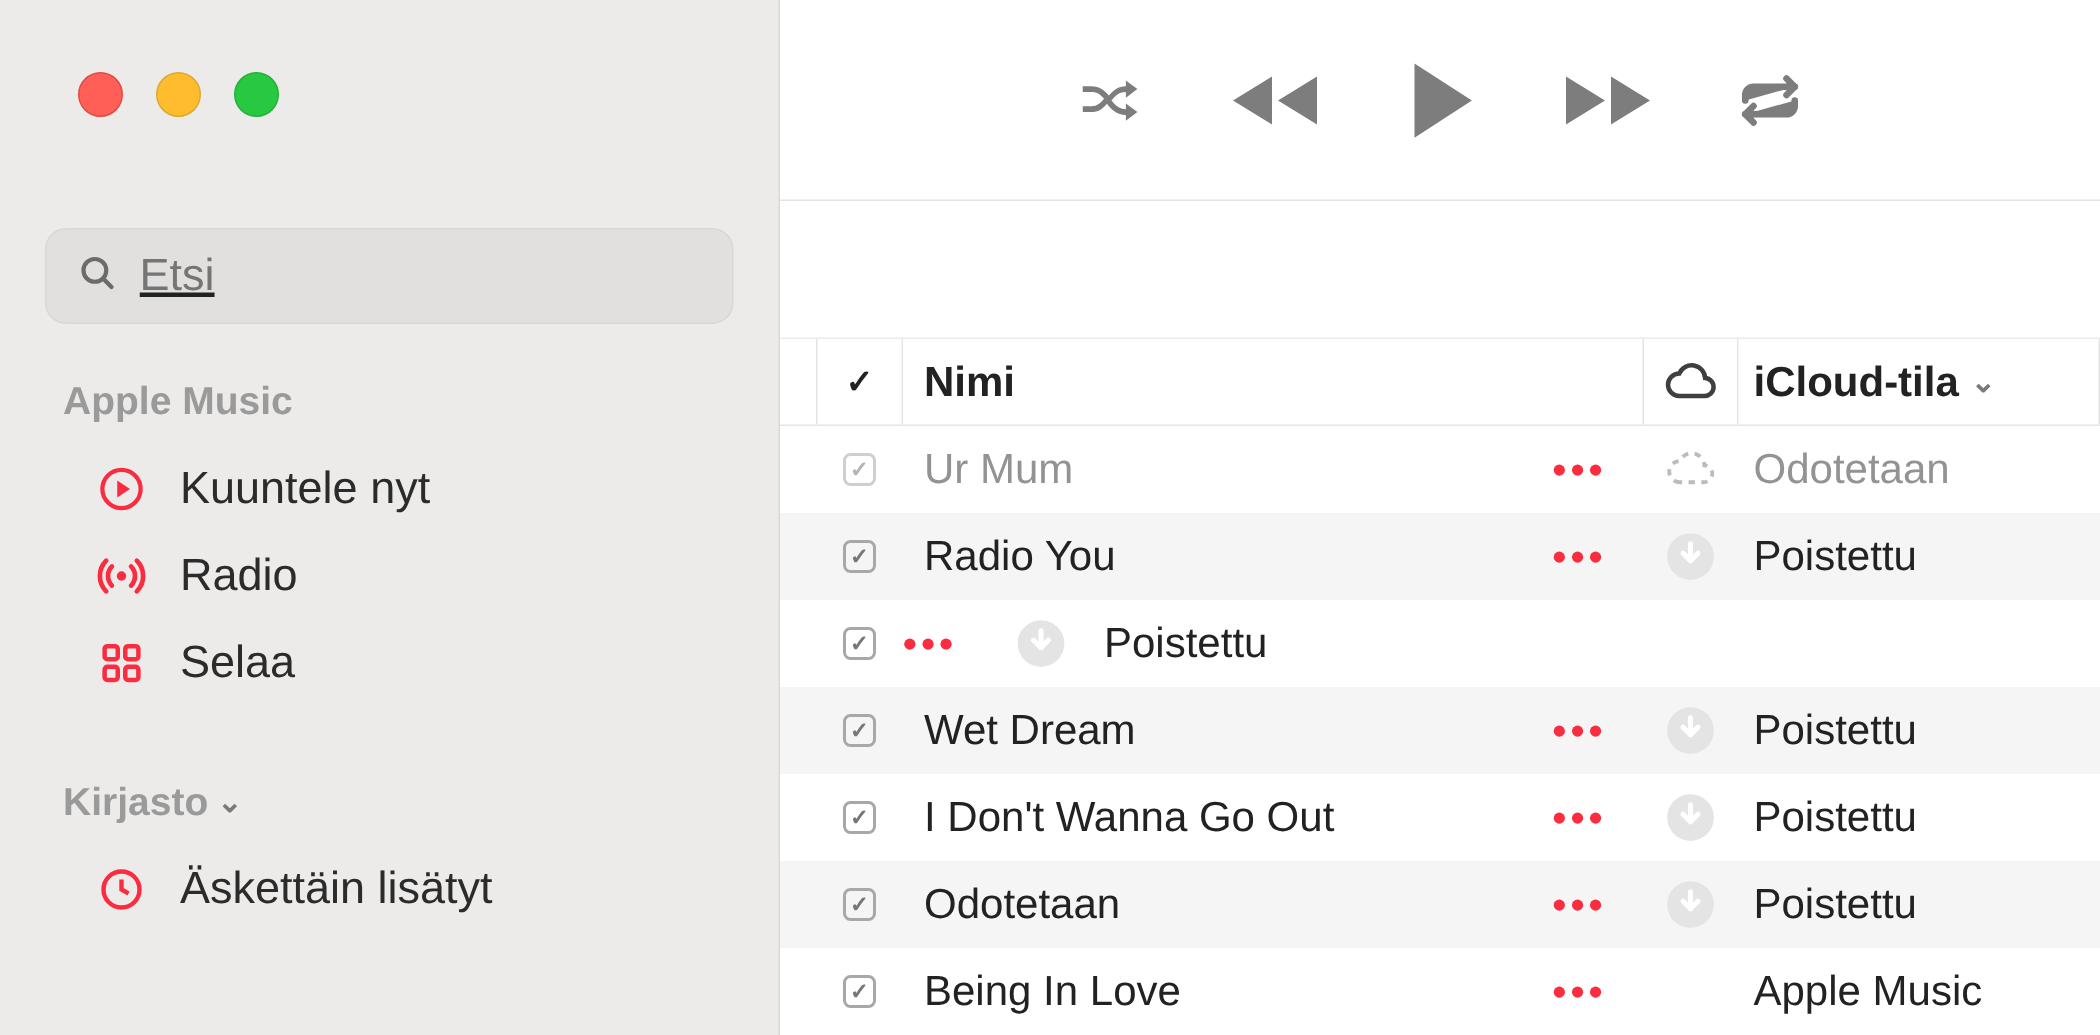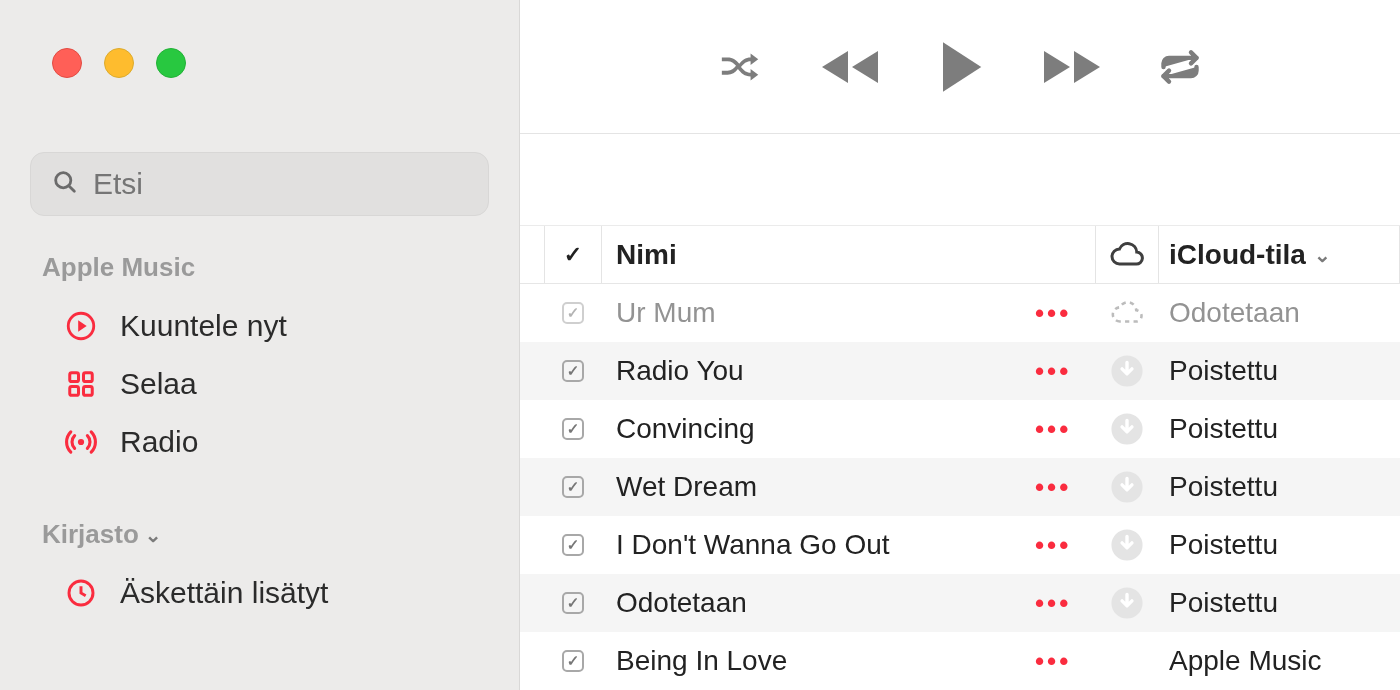--- a/index.html
+++ b/index.html
@@ -22,21 +22,21 @@
   .traffic-lights {
     display: flex;
     gap: 22px;
     padding: 48px 0 0 52px;
   }
   .tl { width: 30px; height: 30px; border-radius: 50%; }
   .tl.red    { background: #ff5f57; border: 1px solid #e24b42; }
   .tl.yellow { background: #febc2e; border: 1px solid #dcab2d; }
   .tl.green  { background: #28c840; border: 1px solid #22b237; }
 
-  .search-wrap { padding: 74px 30px 0 30px; }
+  .search-wrap { padding: 74px 30px 0 30px; text-decoration: underline; }
   .search {
     display: flex;
     align-items: center;
     gap: 14px;
     background: #e1e0df;
     border: 1px solid #d8d7d6;
     border-radius: 14px;
     padding: 14px 20px;
     height: 64px;
   }
@@ -153,41 +153,41 @@
       <svg viewBox="0 0 24 24" width="34" height="34" fill="none" stroke="#fa2c3f" stroke-width="2">
         <circle cx="12" cy="12" r="9"></circle>
           <path d="M10 8l6 4-6 4z" fill="#fa2c3f" stroke="none"></path>
       </svg>
     </span>
     <span>Kuuntele nyt</span>
   </div>
 
   <div class="nav-item">
     <span class="icon">
+      <svg viewBox="0 0 24 24" width="34" height="34" fill="none" stroke="#fa2c3f" stroke-width="2.2" stroke-linecap="round">
+        <circle cx="12" cy="12" r="2.2" fill="#fa2c3f" stroke="none"></circle>
+        <path d="M7.5 7.5a6.4 6.4 0 000 9M16.5 16.5a6.4 6.4 0 000-9"></path>
+        <path d="M4.8 4.8a10.2 10.2 0 000 14.4M19.2 19.2a10.2 10.2 0 000-14.4"></path>
+      </svg>
+    </span>
+    <span>Radio</span>
+  </div>
+
+  <div class="nav-item">
+    <span class="icon">
       <svg viewBox="0 0 24 24" width="30" height="30" fill="none" stroke="#fa2c3f" stroke-width="2.4">
         <rect x="3" y="3" width="7" height="7" rx="1.5"></rect>
           <rect x="14" y="3" width="7" height="7" rx="1.5"></rect>
         <rect x="3" y="14" width="7" height="7" rx="1.5"></rect>
           <rect x="14" y="14" width="7" height="7" rx="1.5"></rect>
       </svg>
     </span>
     <span>Selaa</span>
   </div>
 
-  <div class="nav-item">
-    <span class="icon">
-      <svg viewBox="0 0 24 24" width="34" height="34" fill="none" stroke="#fa2c3f" stroke-width="2.2" stroke-linecap="round">
-        <circle cx="12" cy="12" r="2.2" fill="#fa2c3f" stroke="none"></circle>
-        <path d="M7.5 7.5a6.4 6.4 0 000 9M16.5 16.5a6.4 6.4 0 000-9"></path>
-        <path d="M4.8 4.8a10.2 10.2 0 000 14.4M19.2 19.2a10.2 10.2 0 000-14.4"></path>
-      </svg>
-    </span>
-    <span>Radio</span>
-  </div>
-
   <div class="section-title" style="padding-top:48px;">
     <span>Kirjasto</span>
     <span class="chevron">⌄</span>
   </div>
 
   <div class="nav-item">
     <span class="icon">
       <svg viewBox="0 0 24 24" width="32" height="32" fill="none" stroke="#fa2c3f" stroke-width="2.2">
         <circle cx="12" cy="12" r="9"></circle>
           <path d="M12 7v5l3.5 2"></path>
@@ -288,21 +288,20 @@
         <div style="width:1px"></div>
         <div class="col-status">Poistettu</div>
         <div style="width:1px"></div>
       </div>
       <div class="track-row">
         <div style="width:1px"></div>
         <div class="col-check">
           <span class="chk"></span>
         </div>
         <div style="width:1px"></div>
-        <div class="col-name">Convincing</div>
         <div class="col-more"><span class="more-dots">•••</span></div>
         <div style="width:1px"></div>
         <div class="col-cloud cloud-icon">
           <svg width="34" height="34" viewBox="0 0 24 24">
             <circle cx="12" cy="12" r="11" fill="#e4e4e4"></circle>
             <path d="M12 6v8M8.5 10.5L12 14l3.5-3.5" stroke="#ffffff" stroke-width="2.4" fill="none" stroke-linecap="round" stroke-linejoin="round"></path>
           </svg>
         </div>
         <div style="width:1px"></div>
         <div class="col-status">Poistettu</div>

